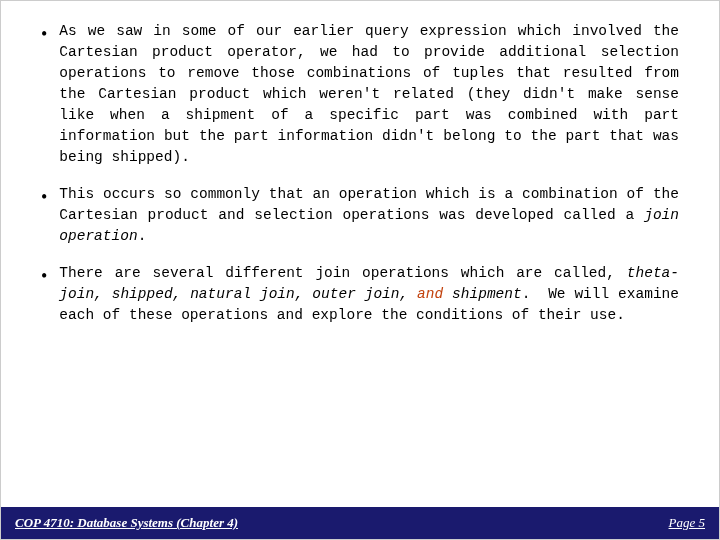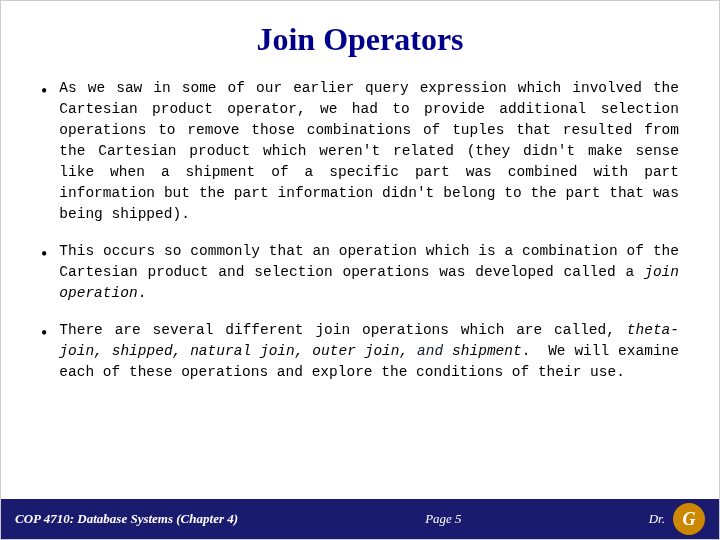--- a/index.html
+++ b/index.html
@@ -65,34 +65,35 @@
       color: #000;
       text-align: justify;
       font-family: Liberation Mono, monospace;
     }
 
     .italic {
       font-style: italic;
     }
 
     .red-text {
-      color: #0f172a;
+      color: #c2410c;
     }
 
     .footer {
       background: #1a1a6e;
       color: #fff;
       display: flex;
       align-items: center;
       justify-content: space-between;
       padding: 6px 14px;
-      height: 40px;
+      height: 32px;
       font-size: 13px;
       font-family: 'Times New Roman', Times, serif;
       font-style: italic;
+      text-decoration: underline;
     }
 
     .footer-left {
       font-style: italic;
       font-weight: bold;
       color: #fff;
     }
 
     .footer-center {
       color: #fff;
@@ -123,21 +124,20 @@
       color: #fff;
       font-style: italic;
       font-weight: bold;
     }
   </style>
 </head>
 <body>
 
 <div class="slide">
   <div class="slide-content">
-    <h1 class="slide-title">Join Operators</h1>
 
     <ul class="bullet-list">
 
       <li class="bullet-item">
         <span class="bullet-dot">•</span>
         <span class="bullet-text">
           As we saw in some of our earlier query expression which involved the Cartesian product operator, we had to provide additional selection operations to remove those combinations of tuples that resulted from the Cartesian product which weren't related (they didn't make sense like when a shipment of a specific part was combined with part information but the part information didn't belong to the part that was being shipped).
         </span>
       </li>
 
@@ -153,20 +153,14 @@
         <span class="bullet-text">
           There are several different join operations which are called, <span class="italic">theta-join, shipped, natural join, outer join,</span> <span class="italic red-text">and</span> <span class="italic">shipment</span>.&nbsp; We will examine each of these operations and explore the conditions of their use.
         </span>
       </li>
     </ul>
   </div>
 
   <div class="footer">
     <span class="footer-left">COP 4710: Database Systems  (Chapter 4)</span>
     <span class="footer-center">Page 5</span>
-    <span class="footer-right">
-      <span>Dr.</span>
-      <div class="logo-circle">
-        <span class="logo-inner">G</span>
-      </div>
-    </span>
   </div>
 </div>
 
 </body></html>

